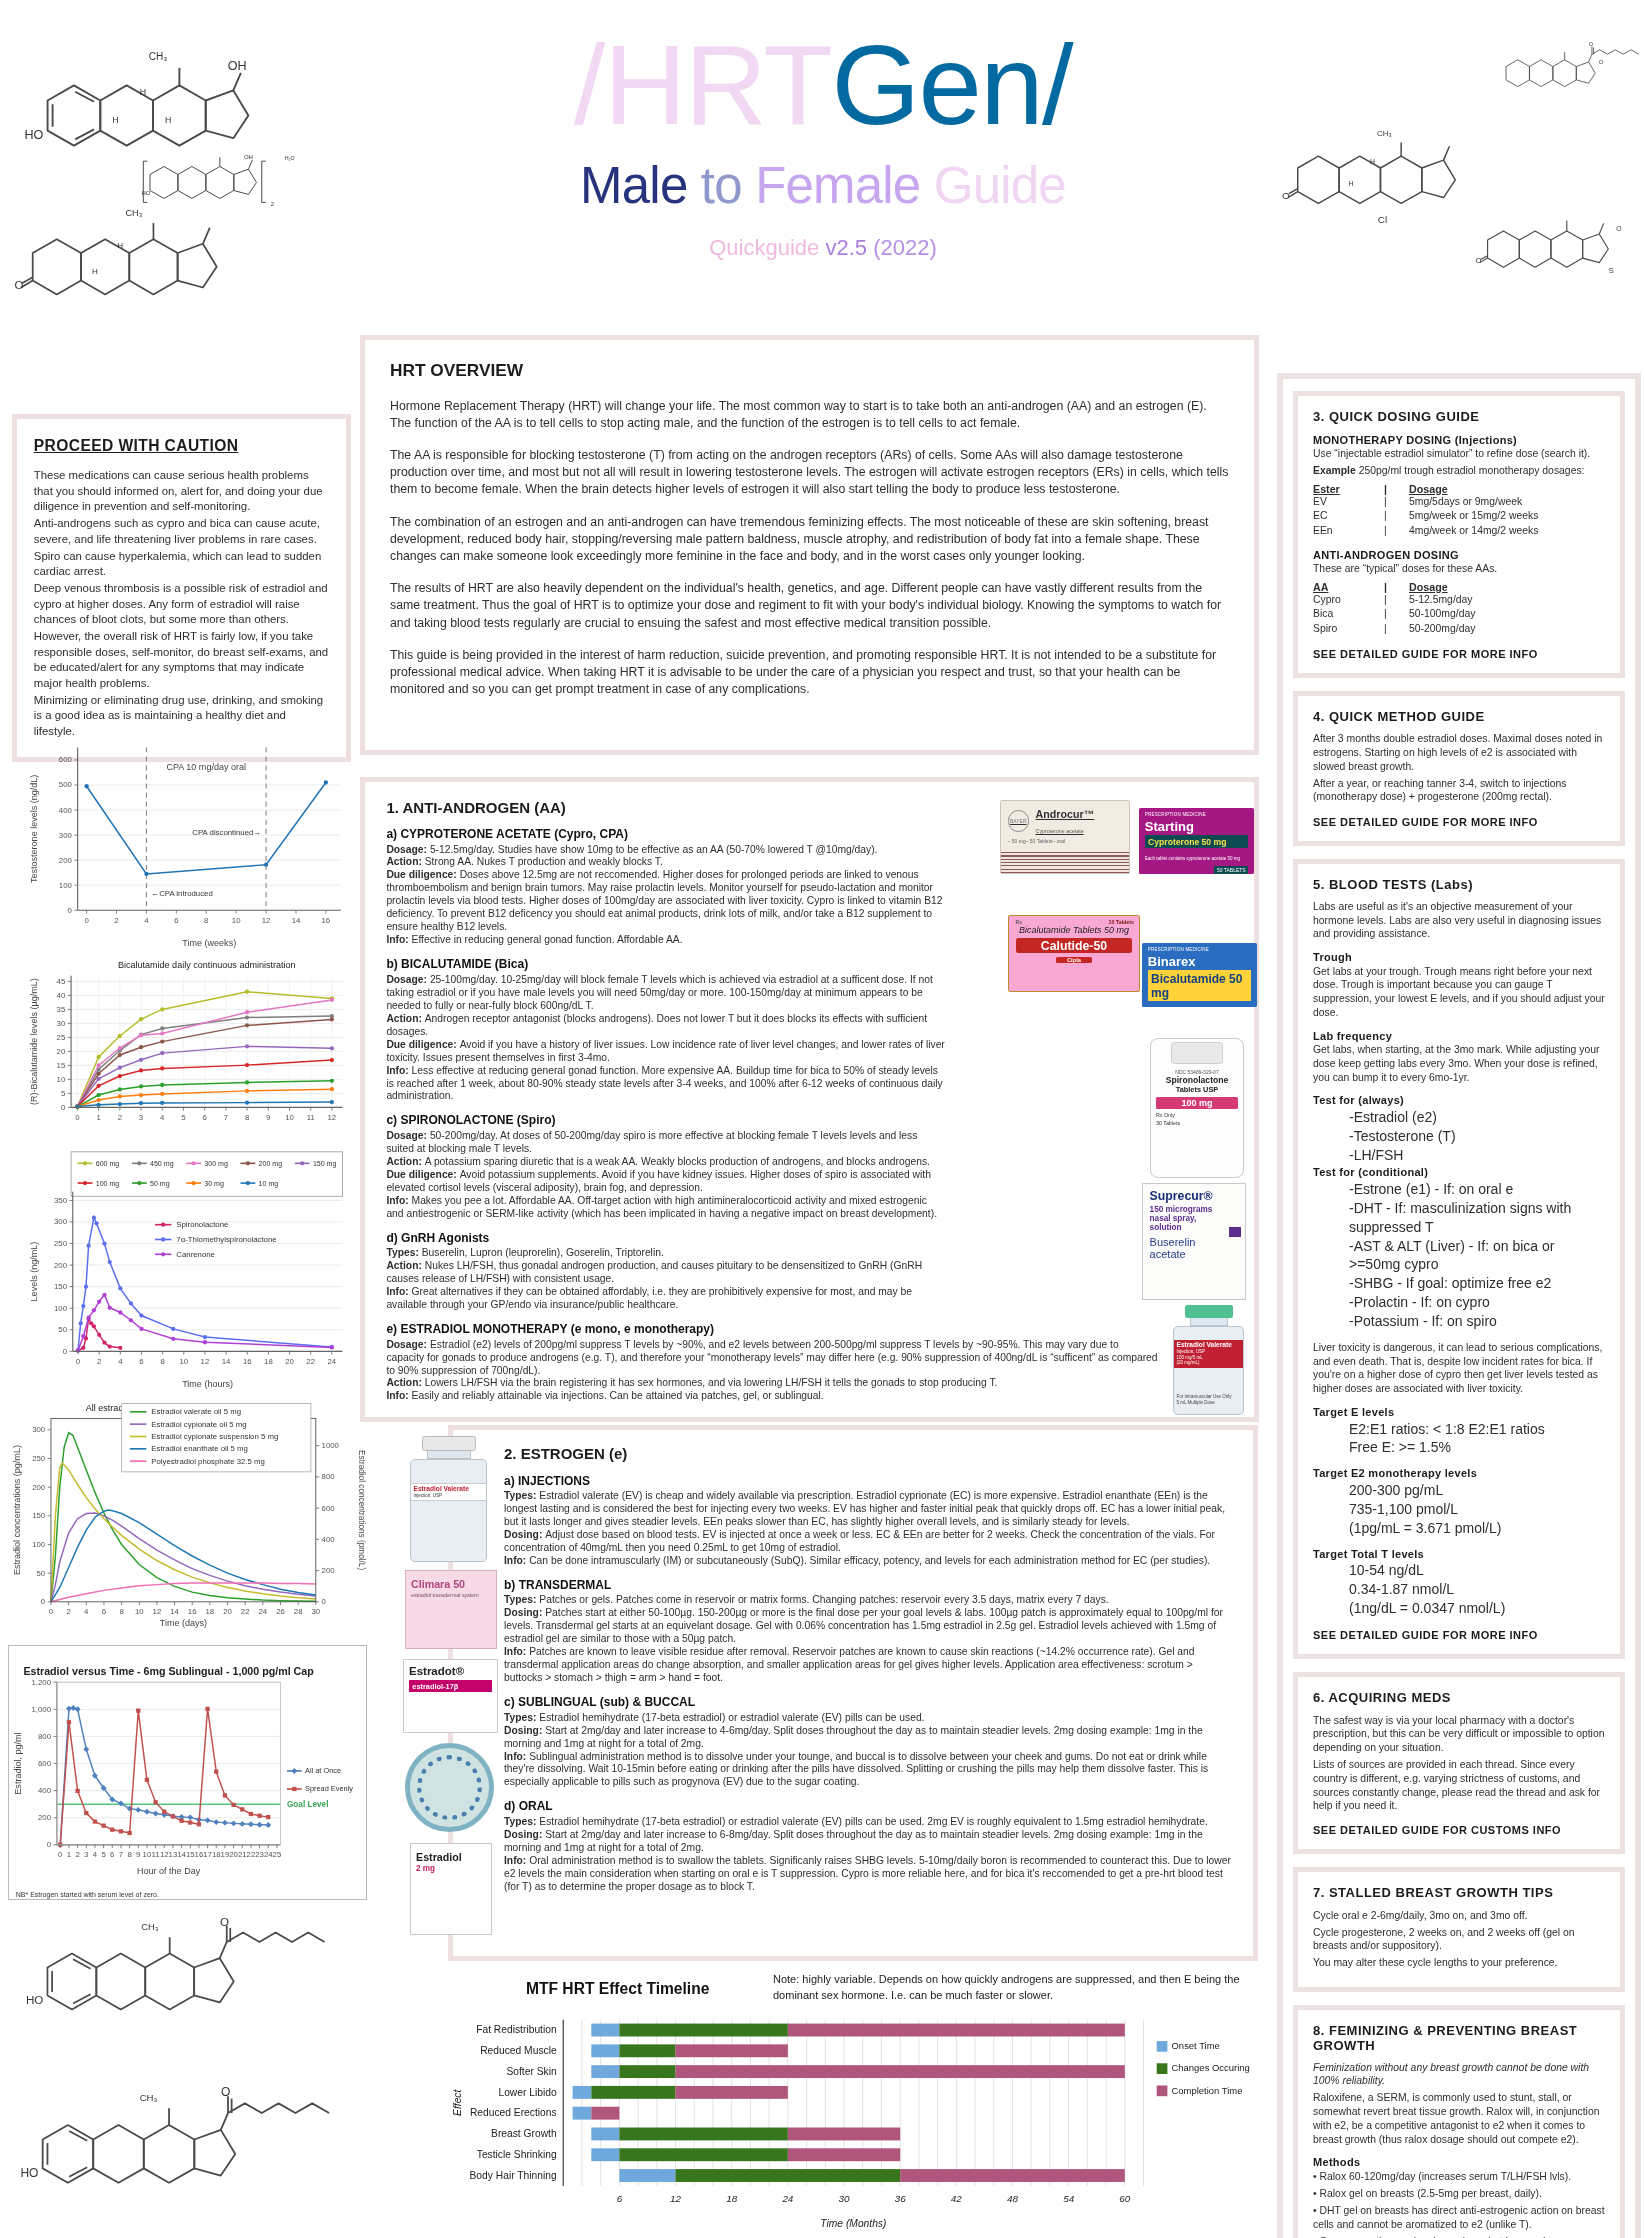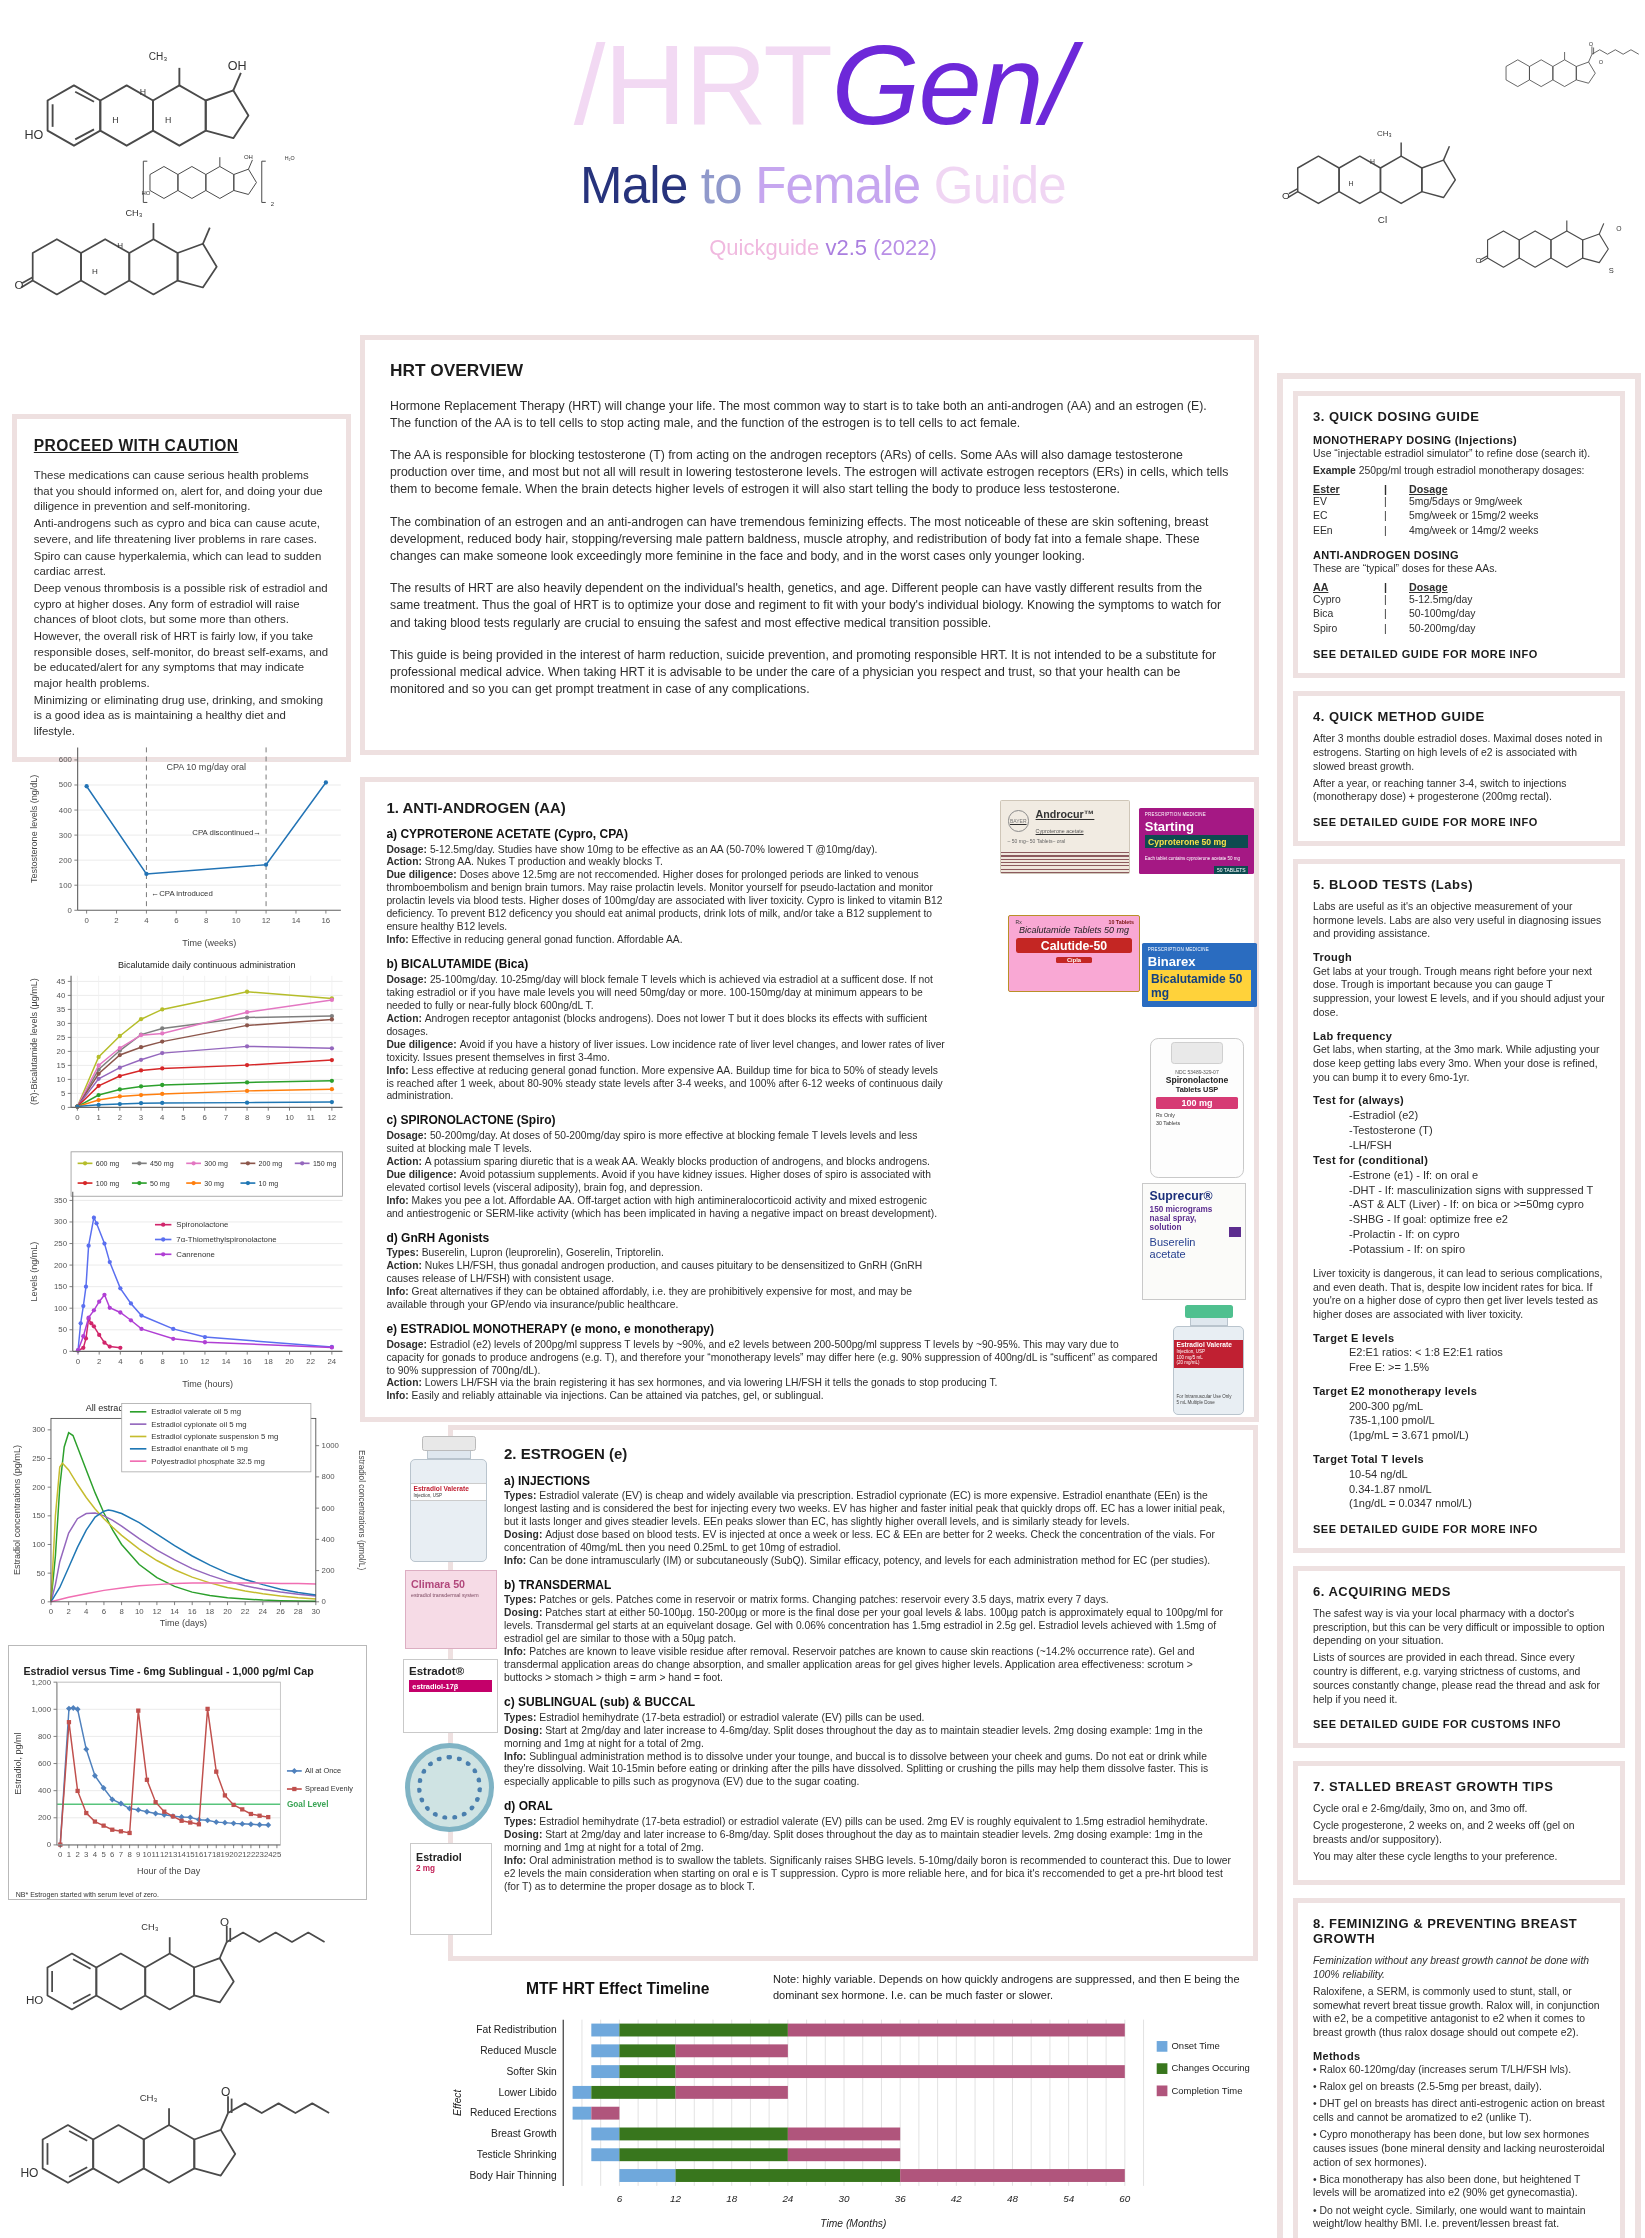--- a/index.html
+++ b/index.html
@@ -3,21 +3,21 @@
 <meta charset="utf-8">
 <style>
   html,body{margin:0;padding:0;background:#fff;}
   .page{position:relative;width:1645px;height:2239px;background:#fff;overflow:hidden;
         font-family:"Liberation Sans",sans-serif;color:#2e2e2e;}
   .box{position:absolute;background:#fff;border:5px solid #eee0e0;box-sizing:border-box;}
   
   .masthead{position:absolute;left:428px;top:25px;width:790px;text-align:center;}
   .mh-title{font-size:114px;line-height:1.05;letter-spacing:-1.6px;}
   .mh-t1{color:#f2d9f3;}
-  .mh-t2{color:#6d28d9;font-style:italic;}
+  .mh-t2{color:#0369a1;}
   .mh-sub{font-size:51px;margin-top:11.5px;letter-spacing:-0.8px;}
   .mh-ver{font-size:22px;margin-top:20px;}
   
   .caution{left:12.3px;top:414px;width:339px;padding:18px 16.5px;}
   .caution h2{font-size:15.6px;margin:0 0 13px 0;text-decoration:underline;letter-spacing:0.4px;color:#1c1c1c;}
   .caution p{font-size:11.4px;line-height:1.36;margin:0 0 0 0;}
   .caution p+p{margin-top:1.6px;}
   
   .overview{left:360px;top:335px;width:899px;height:420px;padding:20px 25px;}
   .overview h2{font-size:17.3px;margin:0 0 16.5px 0;font-weight:bold;color:#1c1c1c;}
@@ -43,21 +43,21 @@
   .rbox:last-child{margin-bottom:0;}
   .rbox h3{font-size:13px;letter-spacing:0.5px;margin:0 0 8.2px 0;color:#1b1b1b;}
   .rbox h4{font-size:11px;letter-spacing:0.3px;margin:10px 0 1.6px 0;color:#1b1b1b;}
   .rbox p{font-size:10.4px;line-height:1.32;margin:0 0 3.3px 0;}
   .rbox p.it{font-style:italic;}
   .rbox .see{font-size:11px;font-weight:bold;letter-spacing:0.5px;margin-top:11.5px;color:#1b1b1b;}
   .dt-head{font-size:10.7px;font-weight:bold;text-decoration:underline;display:flex;margin-top:5px;}
   .dt-row{font-size:10.4px;display:flex;line-height:1.4;}
   .dt-c1{width:71px;flex:none;}
   .dt-sep{width:25px;flex:none;}
-  .ind{font-size:11px;line-height:1.35;padding-left:36px;}
+  .ind{font-size:14px;line-height:1.35;padding-left:36px;}
   .bullet{font-size:10.4px;line-height:1.32;margin:0 0 1.6px 0;}
   
   .timeline{position:absolute;left:448px;top:1970px;width:819px;}
   .tl-title{position:absolute;left:78px;top:10px;font-size:15.6px;font-weight:bold;color:#111;}
   .tl-note{position:absolute;left:325px;top:1.6px;width:494px;font-size:11px;line-height:1.45;color:#222;}
   
   .prod{position:absolute;box-sizing:border-box;overflow:hidden;}
   .prod *{box-sizing:border-box;}
   .p-androcur{background:#f1ebe2;border:0.8px solid #cfc6b8;border-radius:1.6px;padding:5px 6.6px;}
   .p-andr-row{display:flex;align-items:center;gap:6.6px;text-decoration:underline;}

